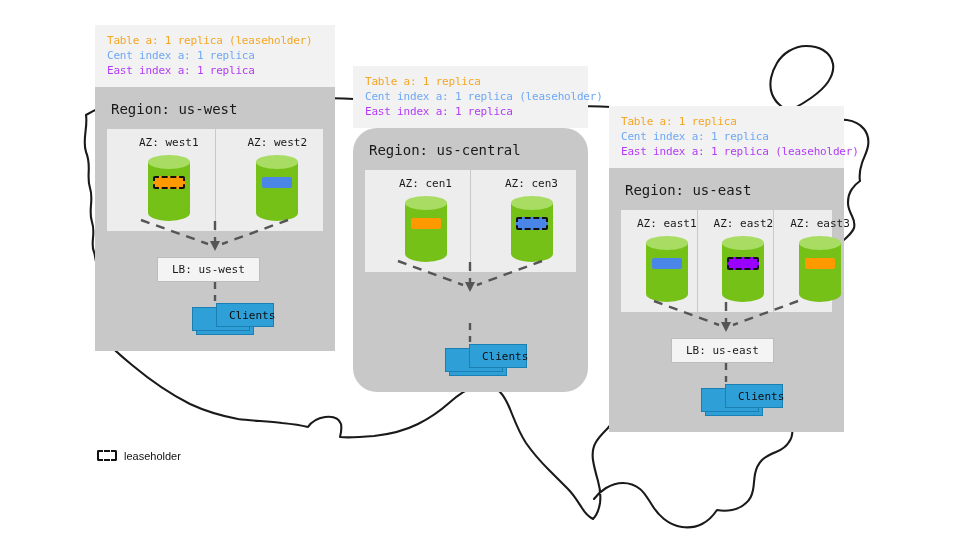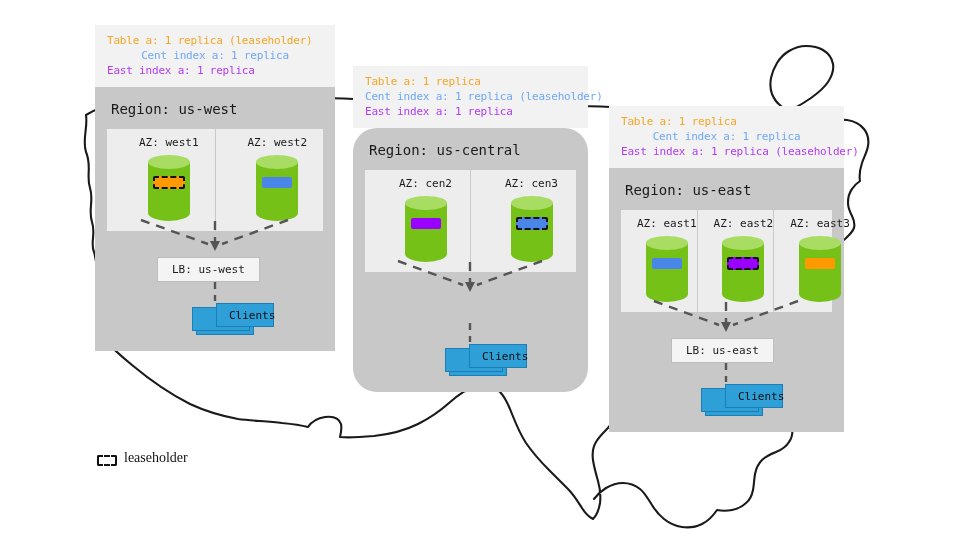--- a/index.html
+++ b/index.html
@@ -13,21 +13,21 @@
   .region{position:absolute;}
   .region-head{
     background:#f2f2f2;
     padding:8px 12px 9px 12px;
     line-height:15px;
     font-size:11px;
     letter-spacing:-0.2px;
   }
   .rep-line{white-space:pre;}
   .rep-table{color:#f5a623;}
-  .rep-cent{color:#6fa8f5;text-align:center;}
+  .rep-cent{color:#6fa8f5;}
   .rep-east{color:#b23cf5;}
 
   .region-body{
     background:#c8c8c8;
     padding:10px 12px 14px 12px;
   }
   .region-title{
     font-size:14px;color:#1a1a1a;
     padding:4px 2px 12px 4px;
     white-space:nowrap;
@@ -94,23 +94,23 @@
     background:#2f9fd8;
     border:1px solid #1b7fb3;
     box-sizing:border-box;
     font-size:11px;color:#0d0d0d;
     padding:5px 12px;
     text-align:center;
   }
 
   .legend{
     position:absolute;
-    display:flex;align-items:flex-end;gap:7px;
-    font-size:14px;color:#111;
-    font-family:Liberation Serif, serif;
+    display:flex;align-items:flex-start;gap:7px;
+    font-size:11px;color:#111;
+    font-family:Liberation Sans, sans-serif;
   }
   .legend .swatch{
     width:20px;height:11px;
     border:2px dashed #111;box-sizing:border-box;
     border-radius:2px;
   }
   .conn{position:absolute;pointer-events:none;}
 </style>
 </head>
 <body>
@@ -250,29 +250,29 @@
 <div class="region" style="left:353px;top:66px;width:235px;">
   <div class="region-head">
     <div class="rep-line rep-table">Table a: 1 replica</div>
     <div class="rep-line rep-cent">Cent index a: 1 replica (leaseholder)</div>
     <div class="rep-line rep-east">East index a: 1 replica</div>
   </div>
   <div class="region-body" style="height:240px;border-radius:24px;">
     <div class="region-title">Region: us-central</div>
     <div class="az-strip">
 
-
-      <div class="az-cell">
-        <div class="az-label">AZ: cen2</div>
-        <div class="cyl" style="width:42px;height:66px;">
-          <div class="body" style="top:7px;height:59px;"></div>
-          <div class="top" style="height:14px;"></div>
-          <div class="bar c-purple" style="left:6px;top:22px;width:30px;height:11px;"></div>
-        </div>
-      </div>
+      <div class="az-cell">
+        <div class="az-label">AZ: cen1</div>
+        <div class="cyl" style="width:42px;height:66px;">
+          <div class="body" style="top:7px;height:59px;"></div>
+          <div class="top" style="height:14px;"></div>
+          <div class="bar c-orange" style="left:6px;top:22px;width:30px;height:11px;"></div>
+        </div>
+      </div>
+
 
       <div class="az-cell">
         <div class="az-label">AZ: cen3</div>
         <div class="cyl" style="width:42px;height:66px;">
           <div class="body" style="top:7px;height:59px;"></div>
           <div class="top" style="height:14px;"></div>
           <div class="bar c-blue lease" style="left:5px;top:21px;width:32px;height:13px;"></div>
         </div>
       </div>
     </div>

